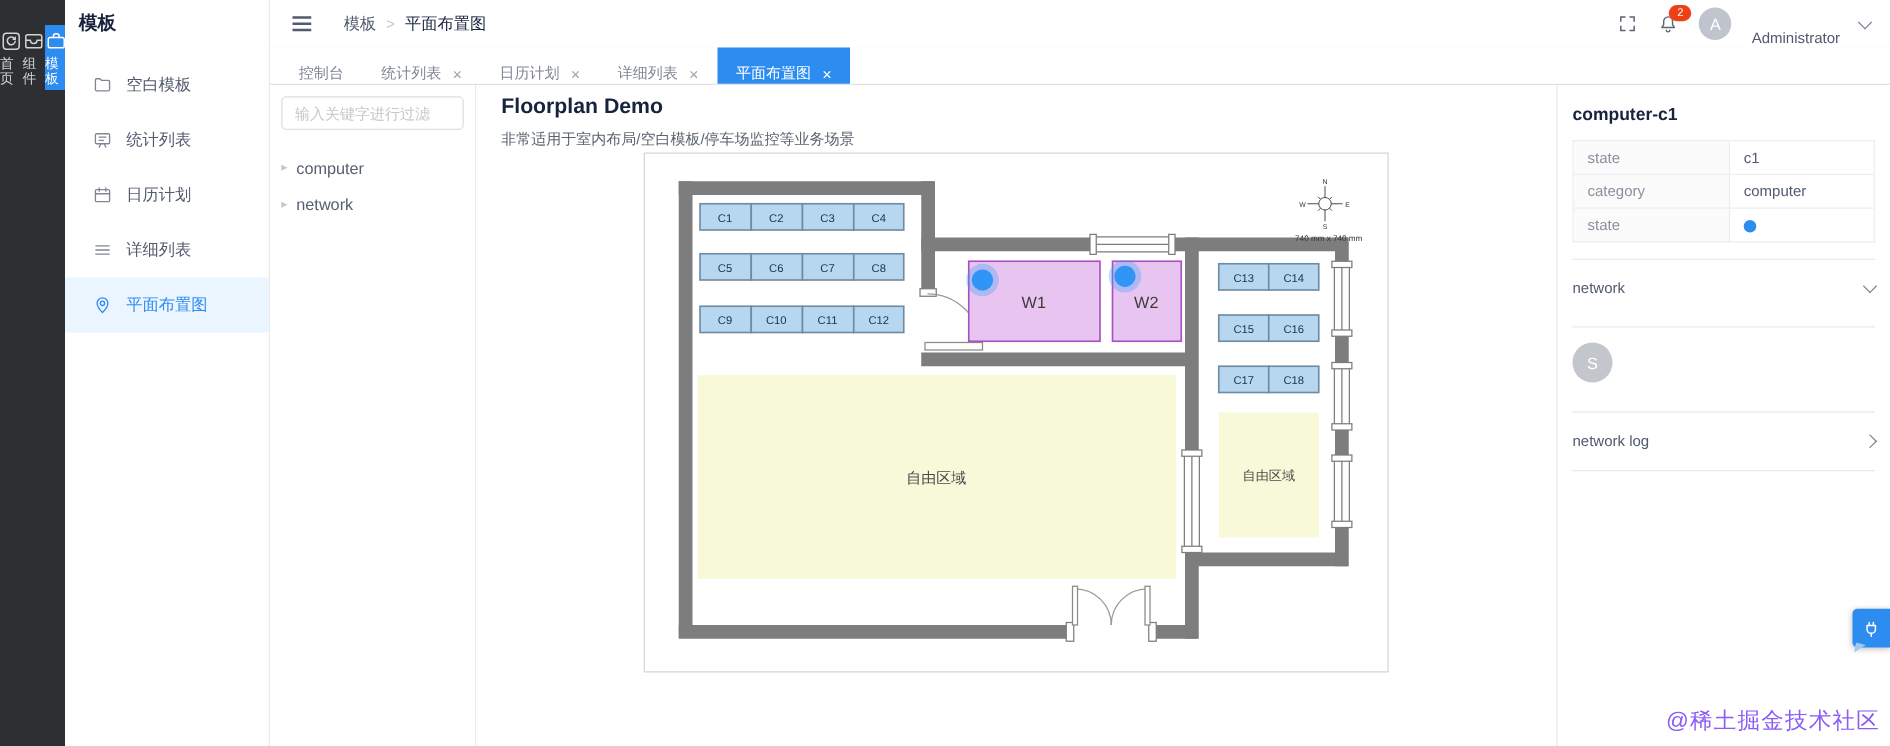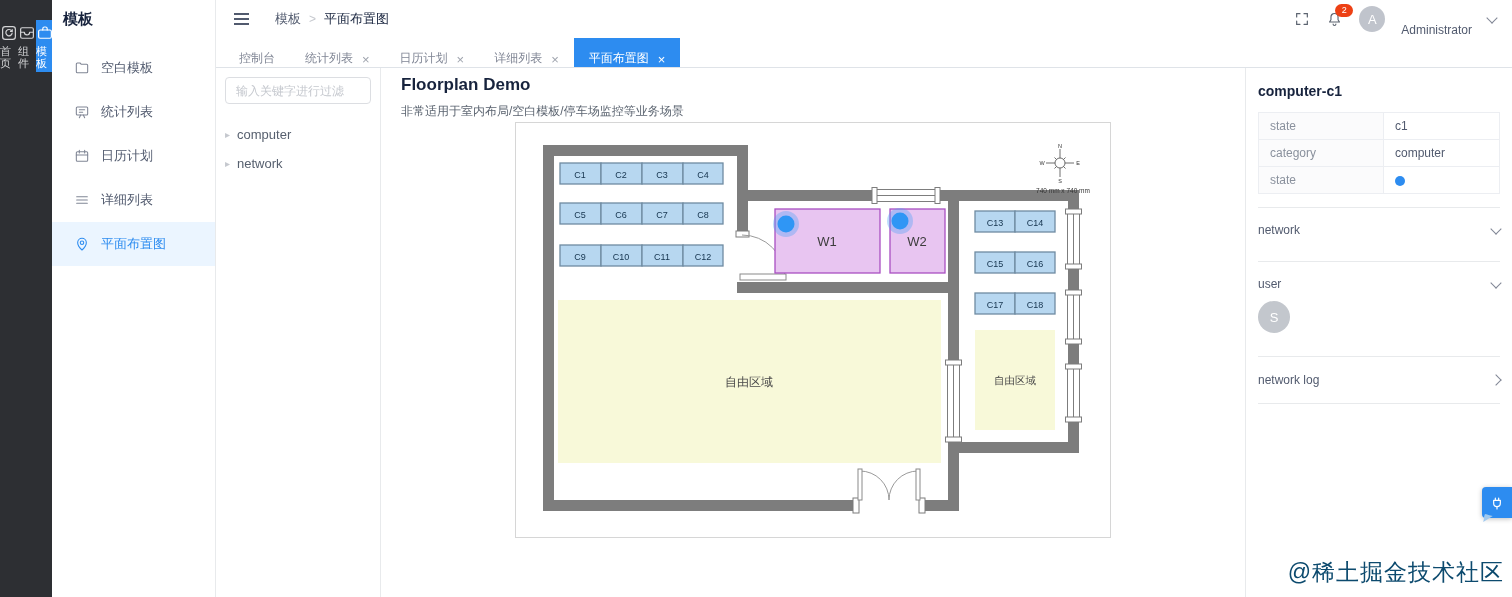--- a/index.html
+++ b/index.html
@@ -89,21 +89,21 @@
            display:flex;align-items:center;justify-content:center;font-size:13px;cursor:pointer;}
   .m1{margin:13px 0 12px 0;}       
   .m2{margin:21px 0 12px 0;}
   .m3{margin:23px 0 13px 0;}
   .m4{margin:13px 0 0 0;}
   .fab{position:absolute;right:0;top:419px;width:30px;height:31px;background:#2d8cf0;
        border-radius:4px 0 0 4px;display:flex;align-items:center;justify-content:center;
        box-shadow:0 1px 5px rgba(0,0,0,.25);cursor:pointer;}
   .fab:after{content:"";position:absolute;left:2px;bottom:-5px;border:4px solid transparent;
              border-top-color:#9fc9ef;border-left-color:#9fc9ef;transform:rotate(12deg);}
-  .watermark{position:absolute;right:8px;bottom:9px;font-size:23px;color:#0c4a6e;letter-spacing:1px;}
+  .watermark{position:absolute;right:8px;bottom:9px;font-size:18px;color:#8b5cf6;letter-spacing:1px;}
 </style>
 </head>
 <body>
 
 <div class="stage">
 
   <nav class="primary">
     <div class="pitem">
       <span>
           <svg width="18" height="18" viewBox="0 0 24 24" fill="none" stroke="currentColor" stroke-width="1.6" stroke-linecap="round" stroke-linejoin="round">
@@ -438,24 +438,20 @@
           <td class="val"><span class="dot"></span></td>
         </tr>
       </tbody>
         </table>
       <div class="hr m1"></div>
       <div class="rp-sec">
         <span>network</span>
         <span class="chev"></span>
       </div>
       <div class="hr m2"></div>
-      <div class="rp-sec">
-        <span>user</span>
-        <span class="chev"></span>
-      </div>
       <div class="uavatar">S</div>
       <div class="hr m3"></div>
       <div class="rp-sec">
         <span>network log</span>
         <span class="chev right"></span>
       </div>
       <div class="hr m4"></div>
     </div>
     <div class="fab">
       <span>

